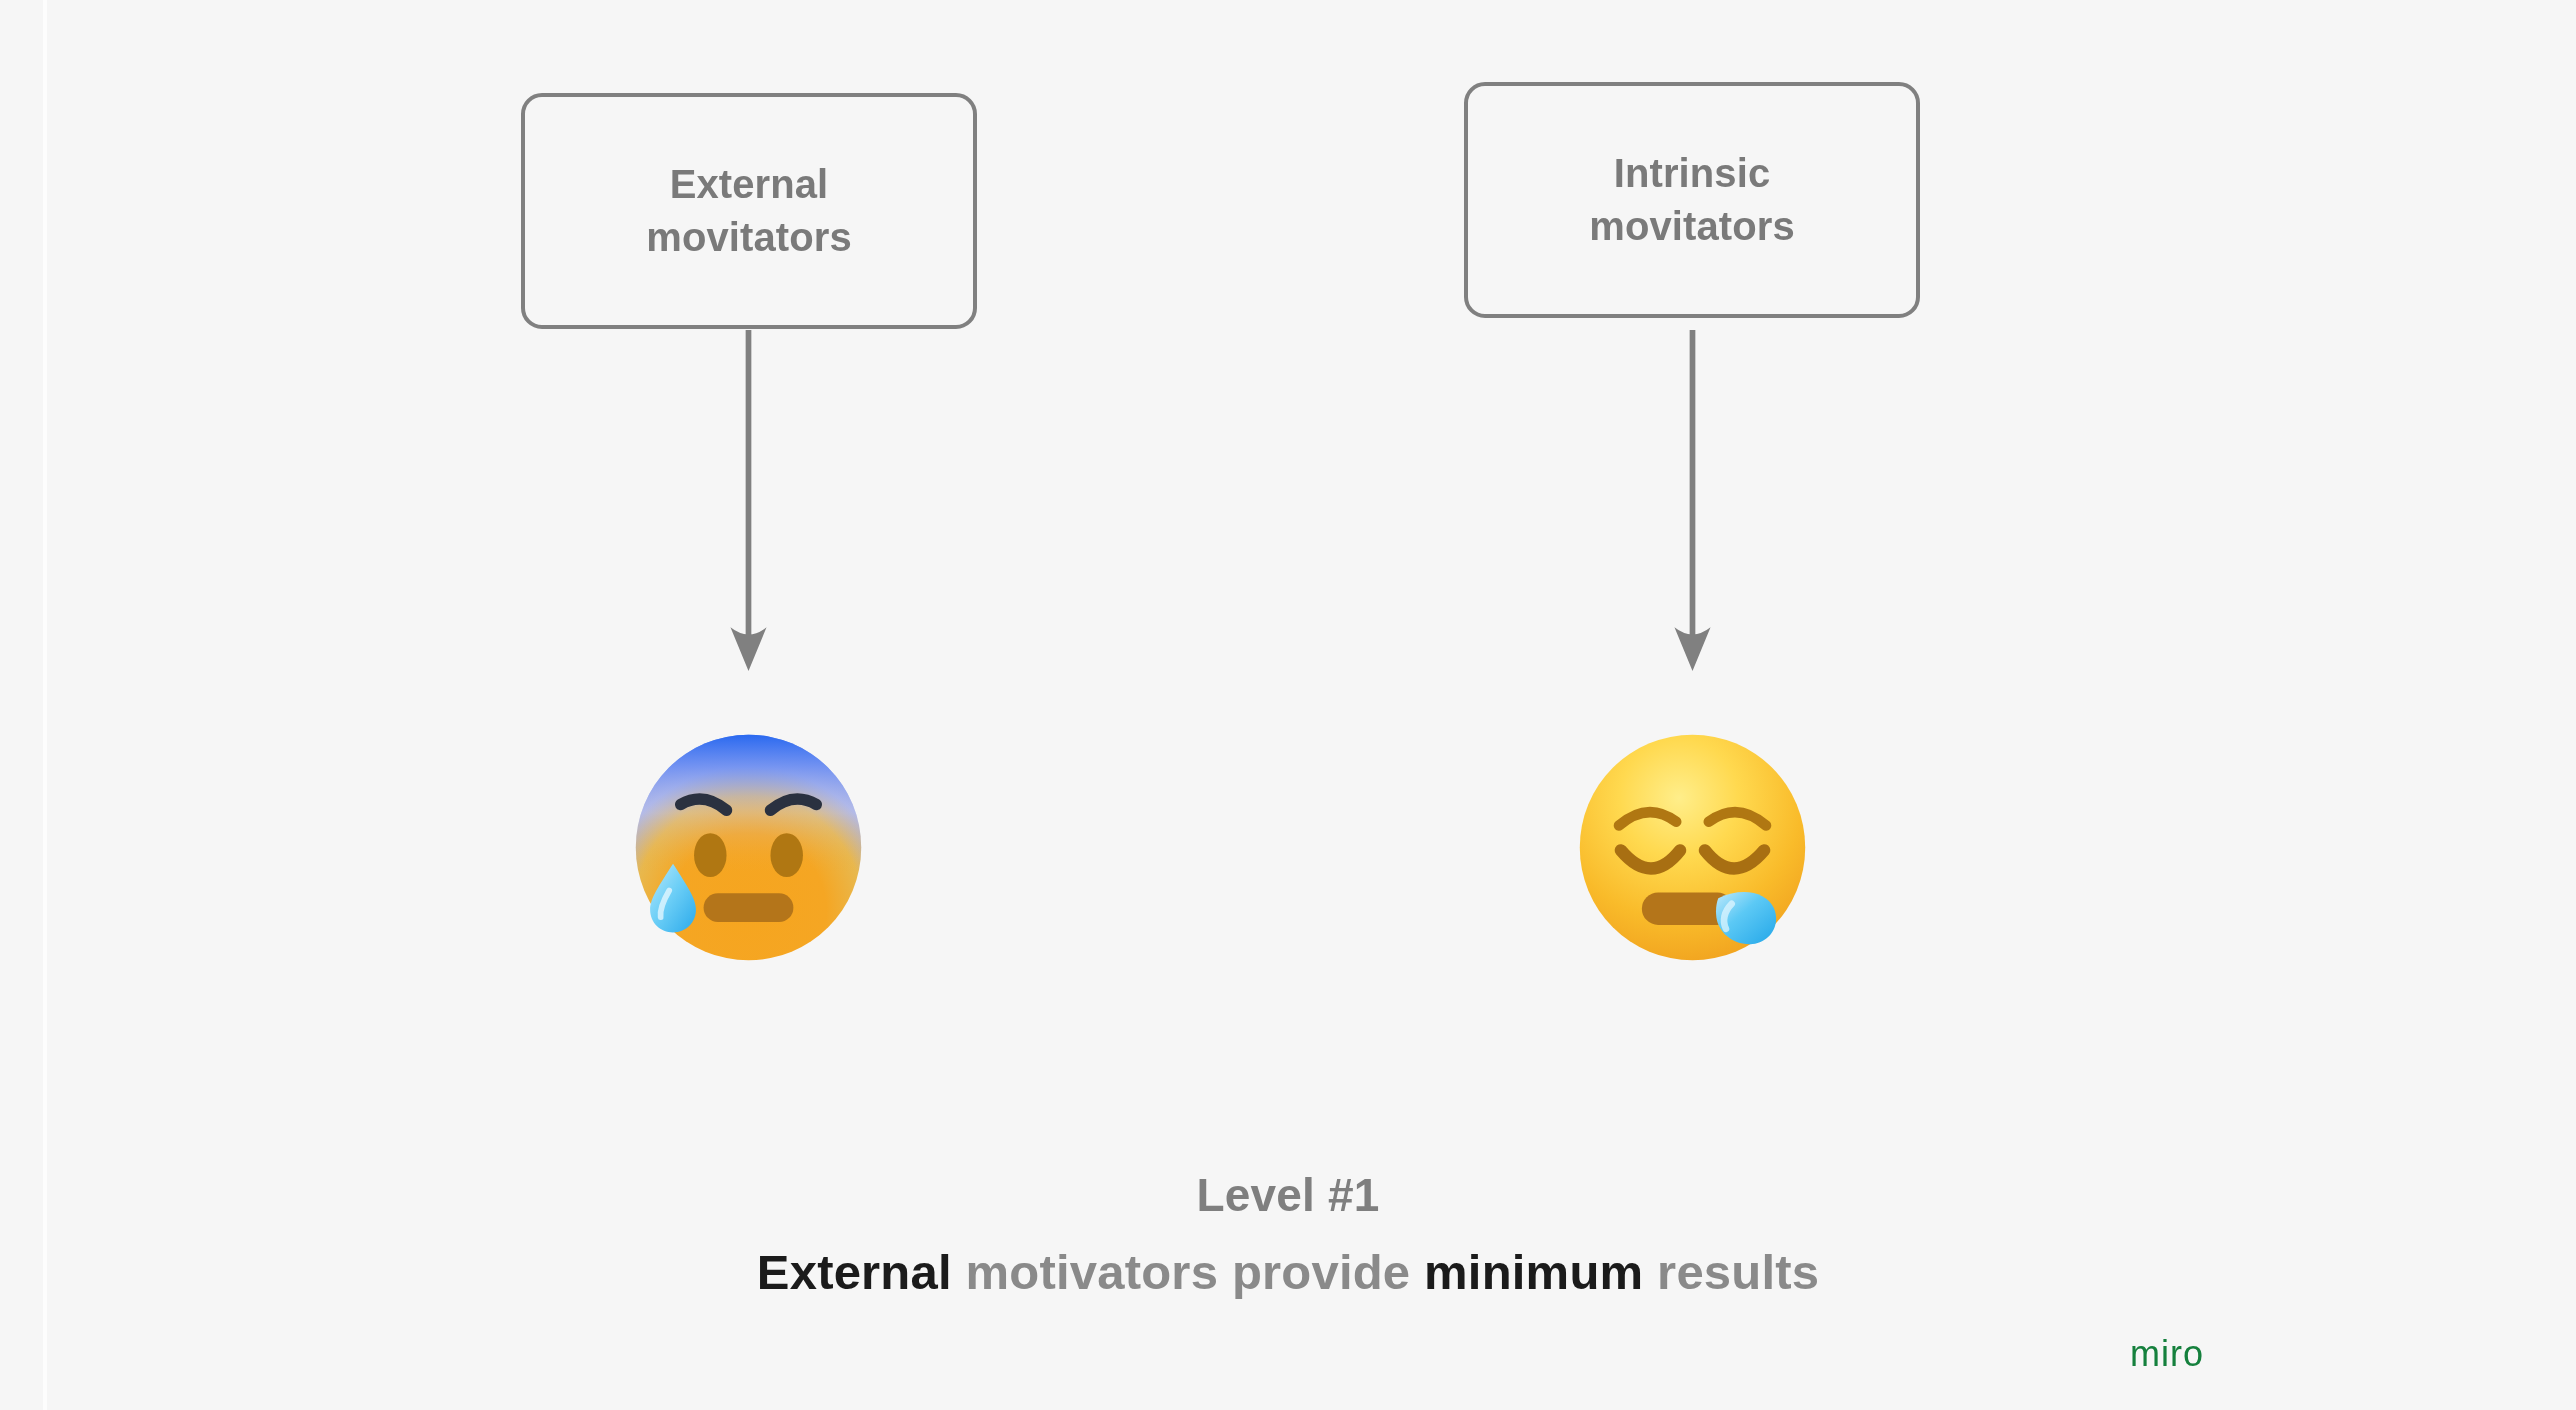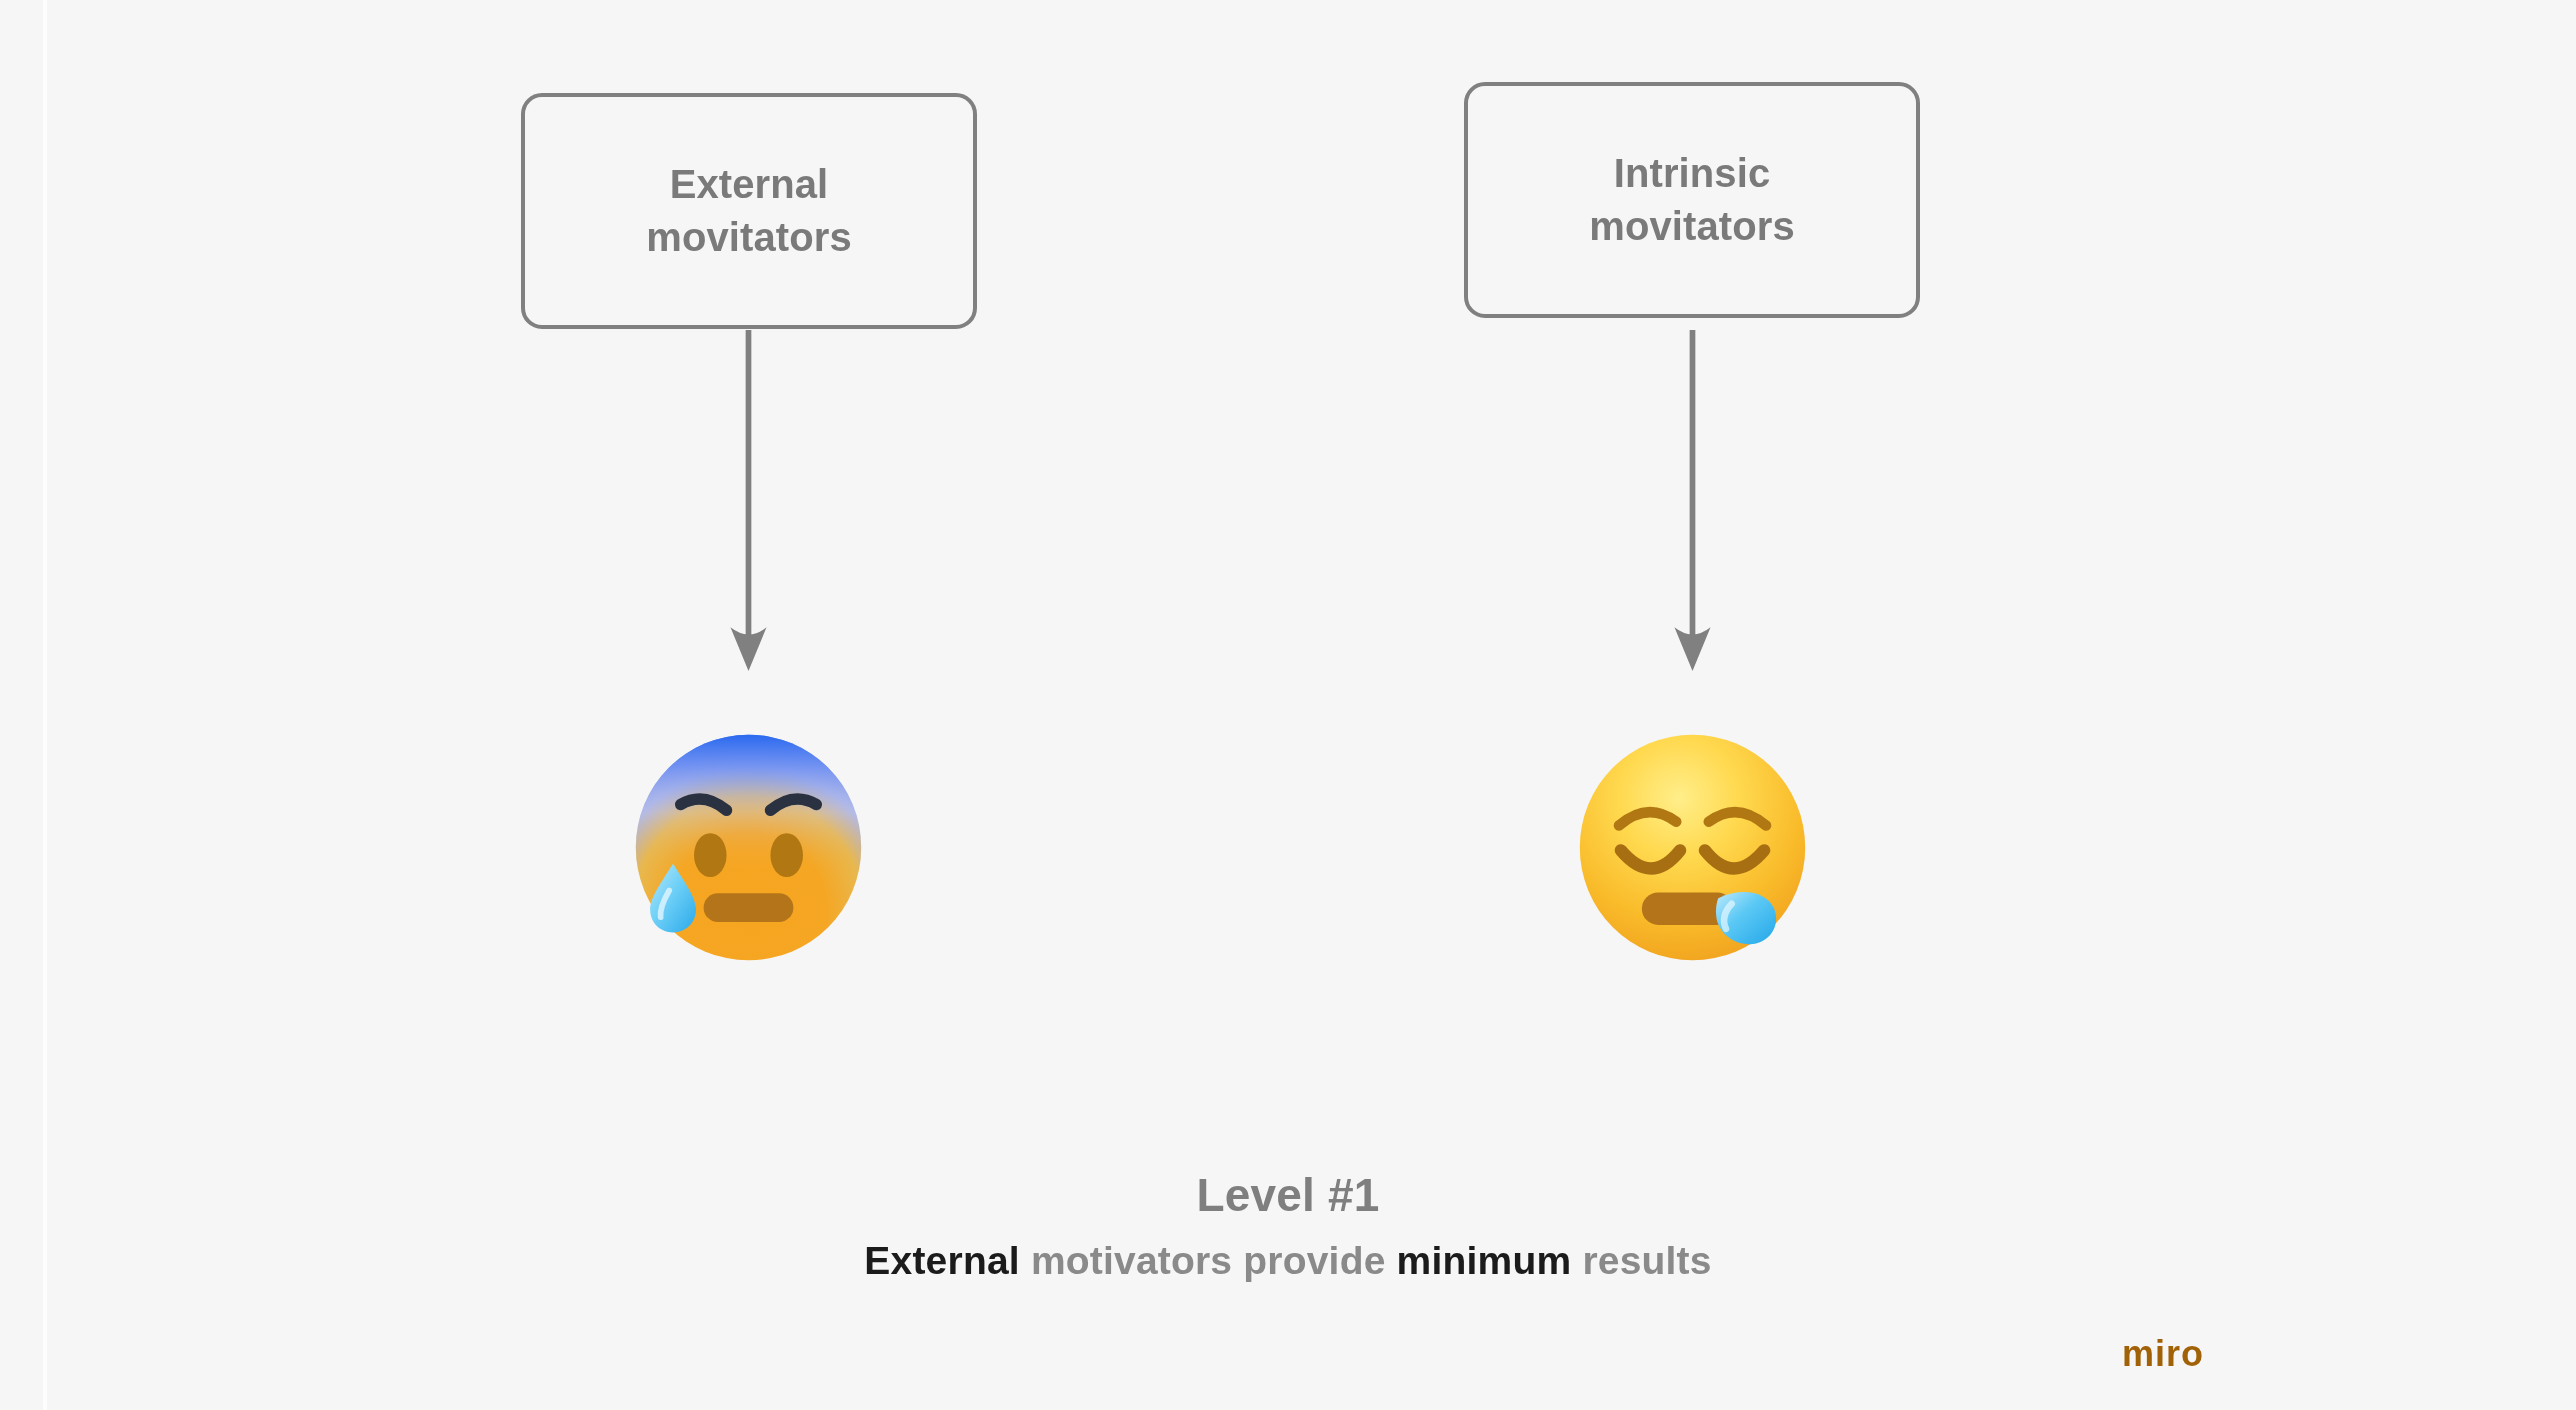--- a/index.html
+++ b/index.html
@@ -82,43 +82,43 @@
     text-align: center;
   }
   #caption-level {
     font-size: 46px;
     font-weight: bold;
     color: #7f7f7f;
     line-height: 1.18;
     letter-spacing: 0.2px;
   }
   #caption-statement {
-    margin-top: 16px;
-    font-size: 39px;
+    margin-top: 22px;
+    font-size: 49px;
     font-weight: bold;
     line-height: 1.18;
     color: #7f7f7f;
     letter-spacing: 0.2px;
   }
   #caption-statement .em {
     color: #1b1b1b;
   }
   #caption-statement .ga {
     color: #8a8a8a;
   }
 
   
   #miro-watermark {
     position: absolute;
     right: 40px;
     bottom: 36px;
     font-size: 36px;
-    color: #a16207;
+    color: #15803d;
     letter-spacing: 1px;
-    font-weight: 700;
+    font-weight: 400;
   }
 </style>
 </head>
 <body>
 
 <div id="canvas">
 
   <div class="board-seam"></div>
 
   <div id="node-external" class="node-box">

